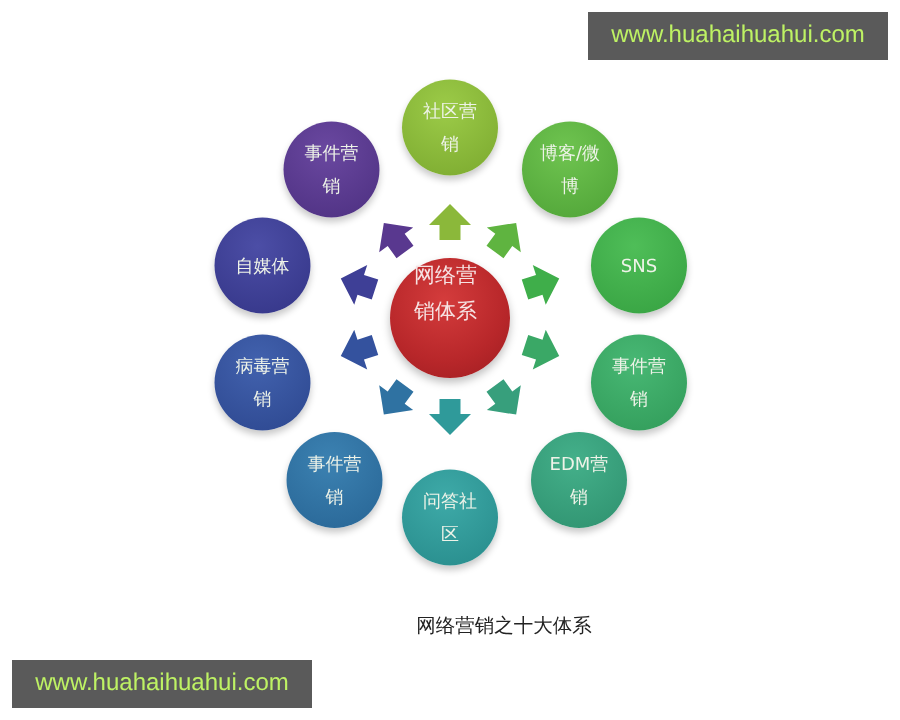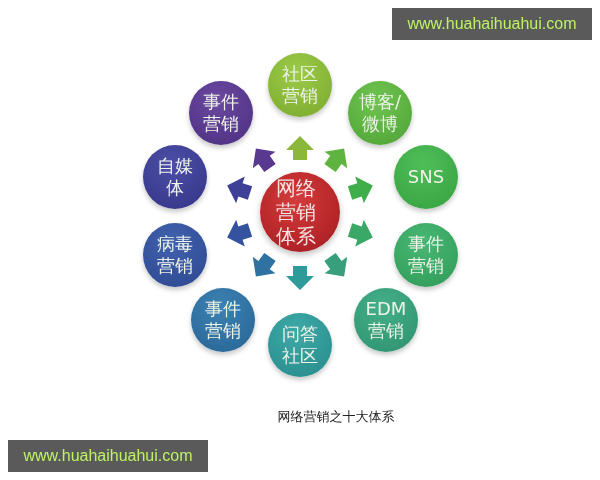--- a/index.html
+++ b/index.html
@@ -3,26 +3,26 @@
 <meta charset="utf-8">
 <style>
   html, body { margin:0; padding:0; }
   body { width:600px; height:480px; background:#ffffff; position:relative; overflow:hidden;
          font-family:"DejaVu Sans", sans-serif; }
   .watermark { position:absolute; background:#5a5a5a; color:#bef264; font-family:"Liberation Sans", sans-serif;
                font-size:16px; line-height:32px; text-align:center; }
   .wm-top { left:392px; top:8px; width:200px; height:32px; }
   .wm-bottom { left:8px; top:440px; width:200px; height:32px; }
   .node { position:absolute; border-radius:50%; display:flex; align-items:center; justify-content:center;
-          text-align:center; color:#eef3e8; font-size:18px; line-height:22px;
+          text-align:center; color:#eef3e8; font-size:12px; line-height:22px;
           box-shadow: 0 3px 5px rgba(0,0,0,0.22); }
   .node span { display:block; width:44px; word-break:break-all; }
   .hub { position:absolute; left:260px; top:172px; width:80px; height:80px; border-radius:50%;
          background: radial-gradient(circle at 45% 35%, #d43c3c 0%, #b8272a 60%, #9c1c20 100%);
-         display:flex; align-items:center; justify-content:center; color:#f6e3e3; font-size:20px; line-height:24px;
+         display:flex; align-items:flex-start; justify-content:center; color:#f6e3e3; font-size:14px; line-height:24px;
          box-shadow: 0 3px 6px rgba(0,0,0,0.25); }
   .hub span { display:block; width:48px; }
   svg.arrows { position:absolute; left:0; top:0; }
   .caption { position:absolute; left:0; width:600px; top:408px; text-align:center; font-size:13px; color:#222;padding-left:36px; }
 </style>
 </head>
 <body>
 
 <div class="watermark wm-top">www.huahaihuahui.com</div>
 

